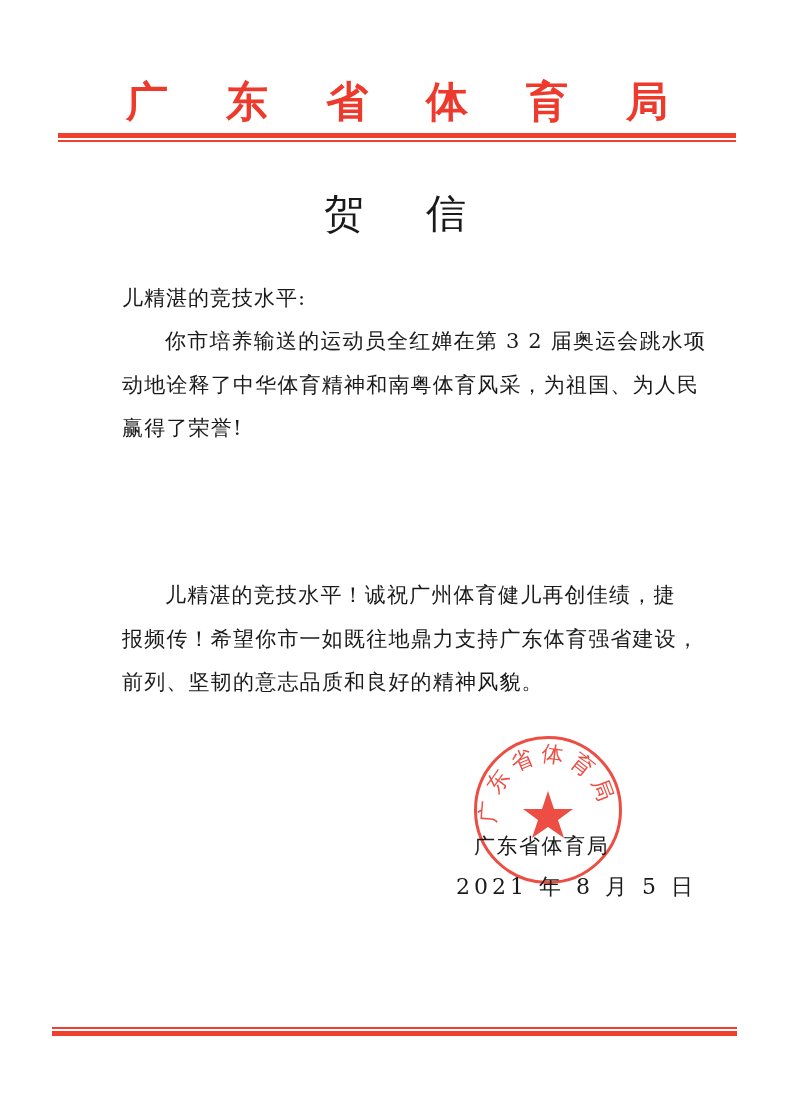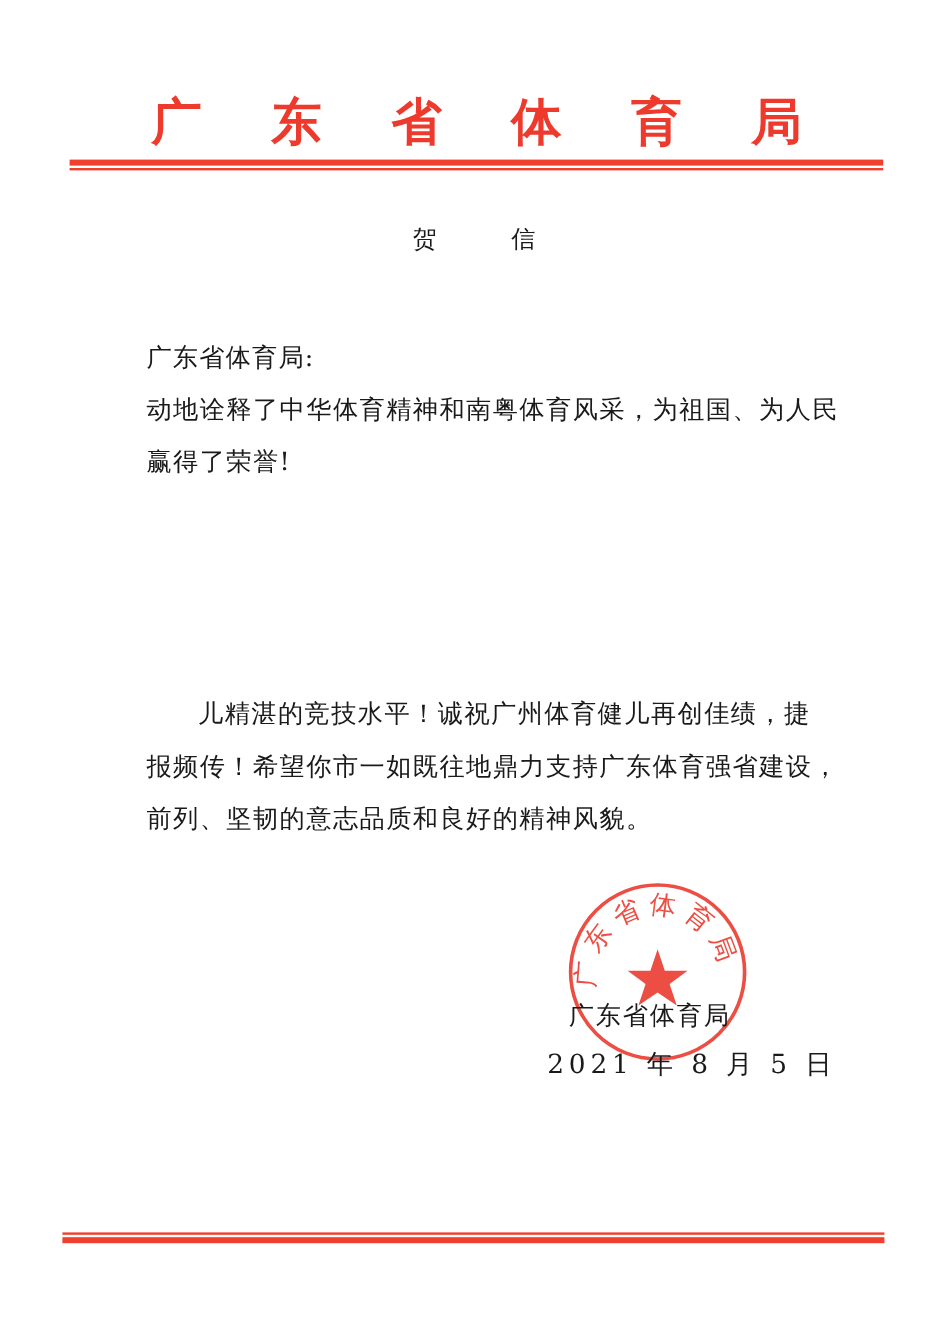--- a/index.html
+++ b/index.html
@@ -48,21 +48,21 @@
     .rule-bottom-thick {
       position: absolute; left: 52px; top: 1031px; width: 685px; height: 5px;
       background: #f0402d;
     }
     .doc-title {
       position: absolute;
       left: 0; width: 790px;
       top: 186px;
       text-align: center;
       font-family: "DejaVu Sans", "Liberation Sans", sans-serif;
-      font-size: 20px;
+      font-size: 40px;
       letter-spacing: 0;
       color: #1a1a1a;
     }
     .doc-title .t1 { margin-right: 62px; }
     .salutation {
       position: absolute;
       left: 122px;
       top: 284px;
       font-size: 21px;
       letter-spacing: 1px;
@@ -119,23 +119,24 @@
   <span>育</span>
   <span>局</span>
 </div>
 <div class="rule-top-thick"></div>
 <div class="rule-top-thin"></div>
 
 <div class="doc-title">
   <span class="t1">贺</span><span>信</span>
 </div>
 
-<div class="salutation">广东省体育局:</div>
+<div class="salutation">儿精湛的竞技水平:</div>
 
 <div class="para p1">
+  <span class="line indent">你市培养输送的运动员全红婵在第 3 2 届奥运会跳水项</span>
   <span class="line">动地诠释了中华体育精神和南粤体育风采，为祖国、为人民</span>
   <span class="line">赢得了荣誉!</span>
 </div>
 
 <div class="para p2">
   <span class="line indent">儿精湛的竞技水平！诚祝广州体育健儿再创佳绩，捷</span>
   <span class="line">报频传！希望你市一如既往地鼎力支持广东体育强省建设，</span>
   <span class="line">前列、坚韧的意志品质和良好的精神风貌。</span>
 </div>
 

